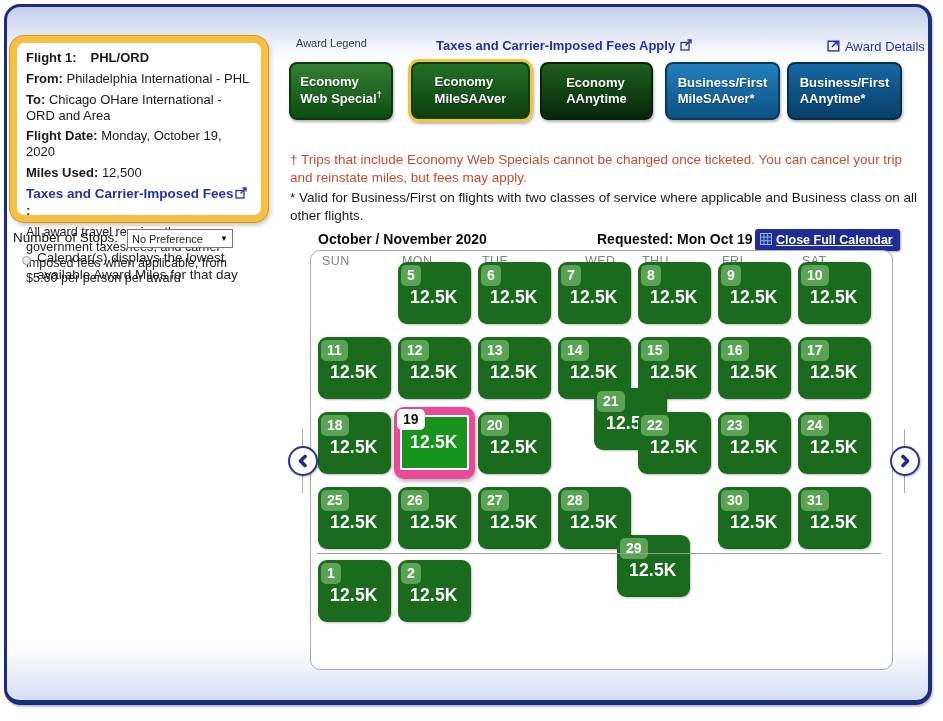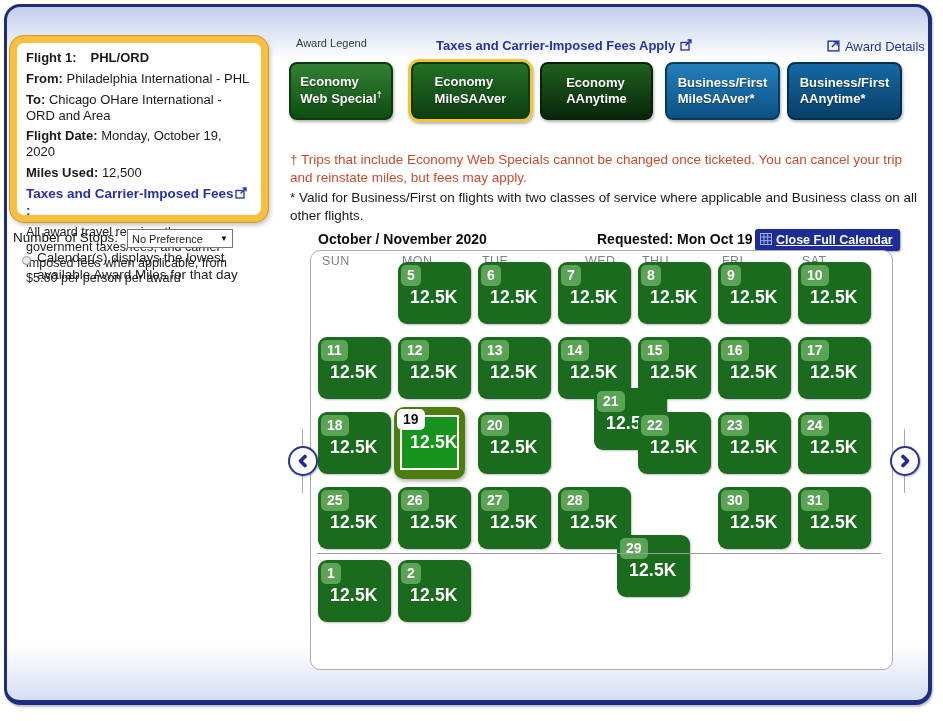--- a/index.html
+++ b/index.html
@@ -84,21 +84,21 @@
   .day-cell{
     position:absolute; width:73px; height:62px; background:#1b6b1e; border-radius:9px;
     cursor:pointer; box-shadow:1px 1px 2px rgba(0,0,0,.25);
   }
   .day-badge{
     position:absolute; left:3px; top:3px; height:21px; line-height:21px; padding:0 6px;
     background:#5ca455; border-radius:5px; color:#fff; font-size:14px; font-weight:700;
   }
   .day-price{ position:absolute; left:12px; top:25px; color:#fff; font-size:17.5px; font-weight:700; letter-spacing:.2px; }
 
-  .day-cell.selected{ width:71px; height:72px; background:#4d7c0f; border-radius:10px;
+  .day-cell.selected{ width:81px; height:72px; background:#ec4899; border-radius:10px;
     box-shadow:1px 2px 4px rgba(0,0,0,.35); }
   .day-cell.selected .inner{
     position:absolute; left:6px; top:8px; right:6px; bottom:9px;
     background:#17941d; border:2px solid #fff;
   }
   .day-cell.selected .day-badge{ background:#fff; color:#111; top:2px; z-index:2; box-shadow:0 0 1px rgba(0,0,0,.4); }
   .day-cell.selected .day-price{ left:16px; top:25px; z-index:2; }
 
   .month-sep{ position:absolute; left:317px; top:553px; width:564px; height:1px; background:#9b9b9b; }
 

